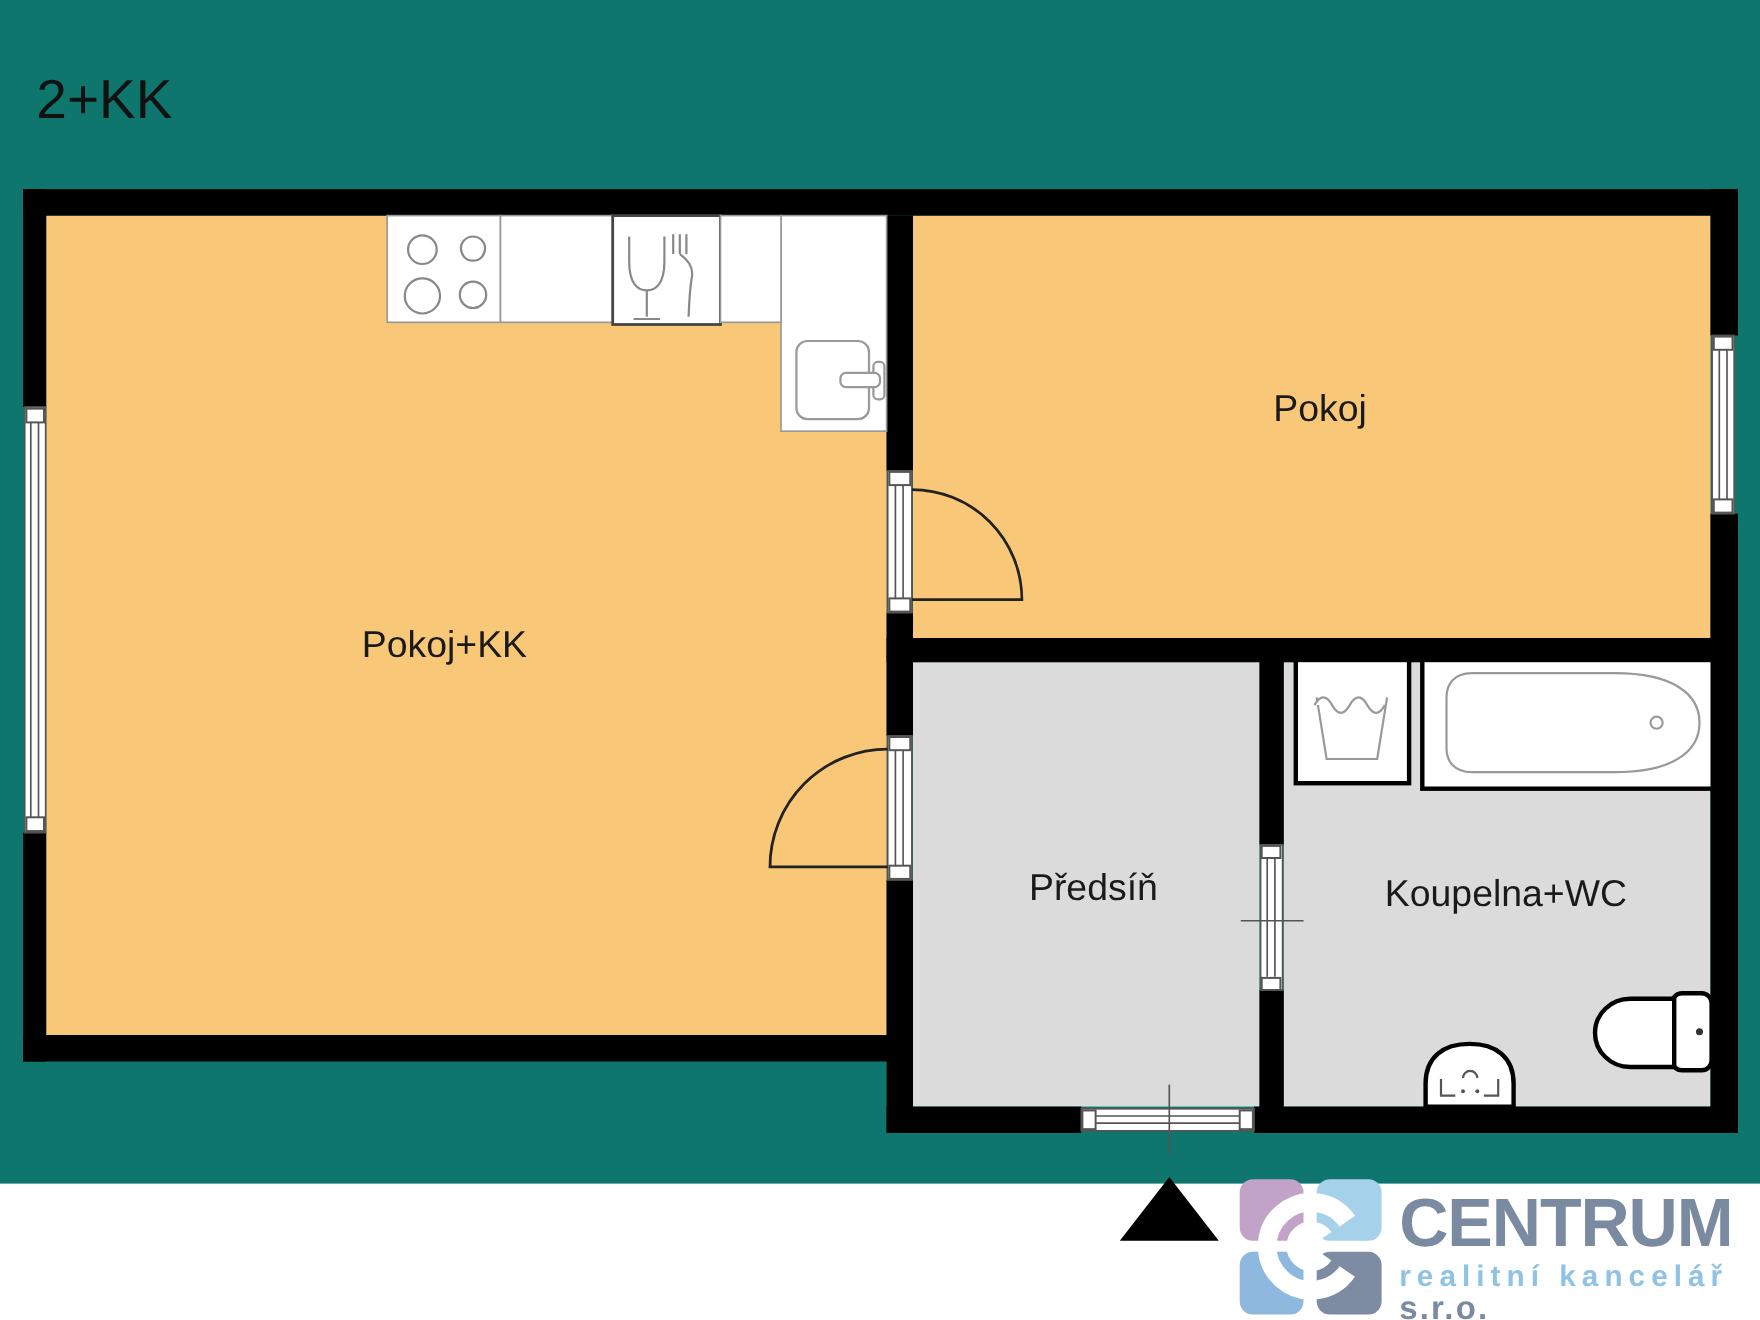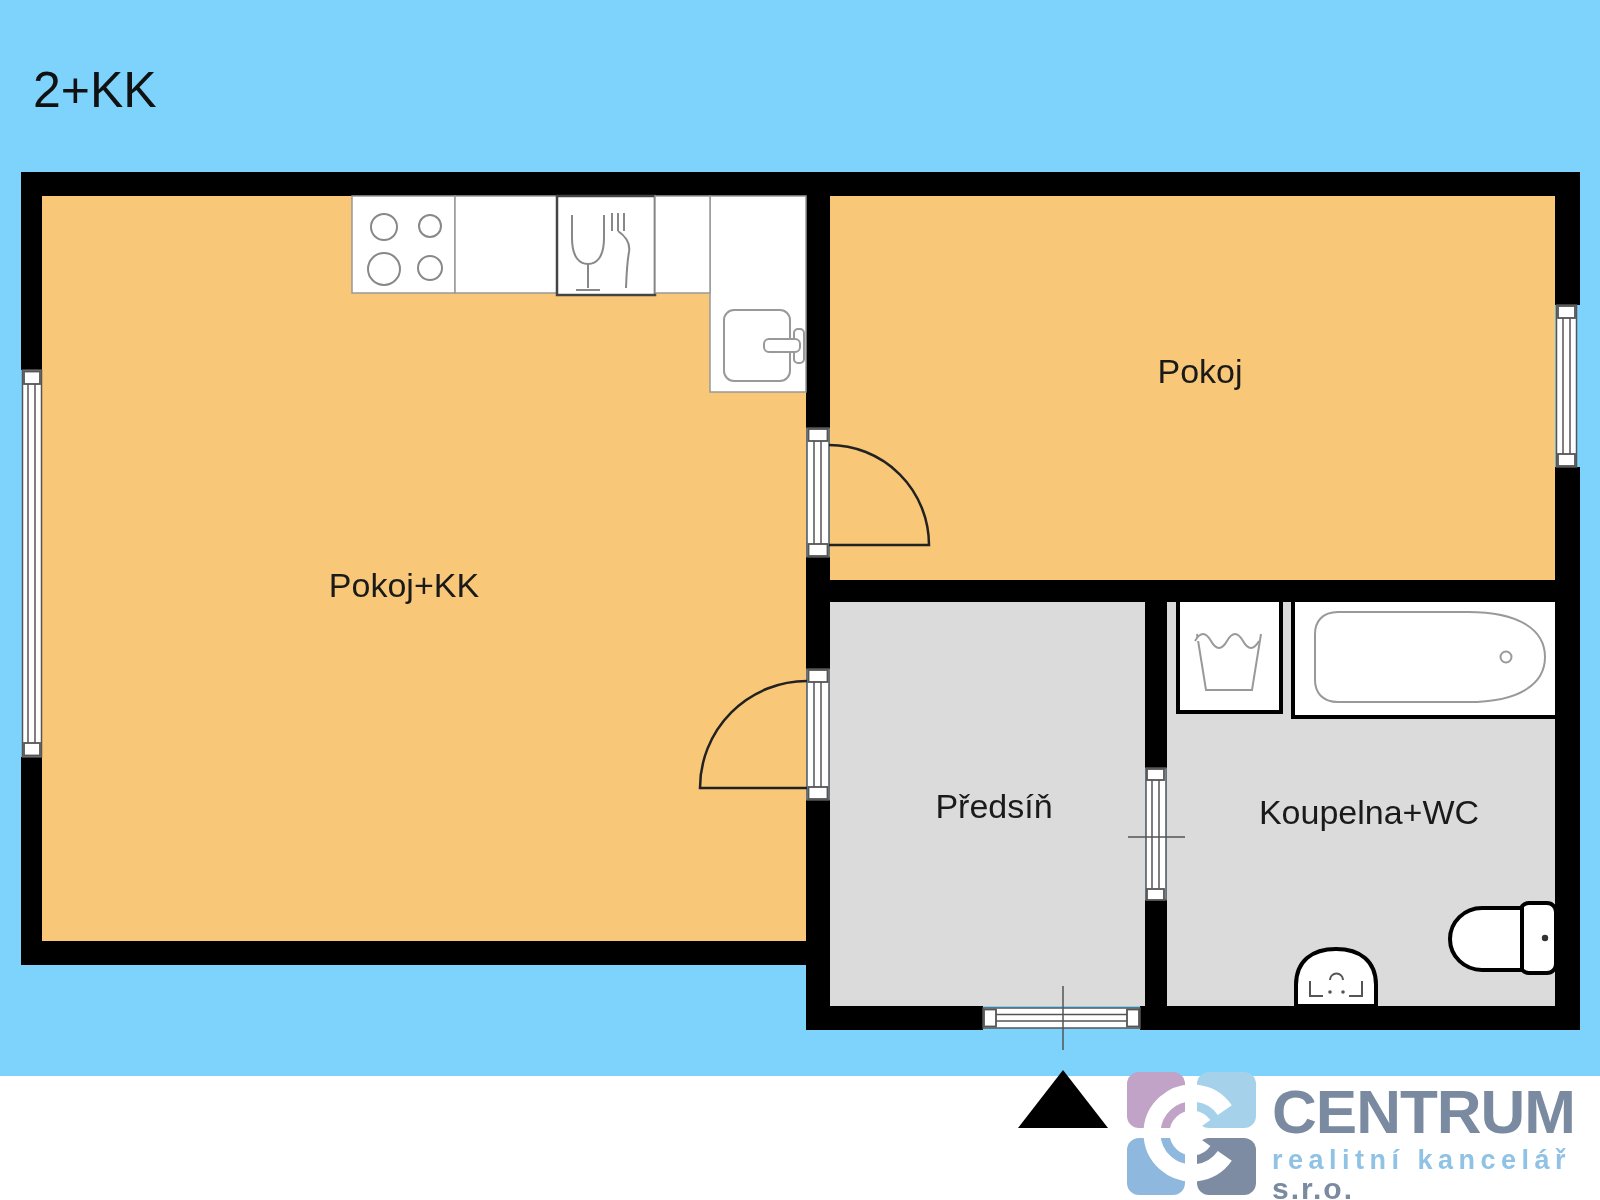--- a/index.html
+++ b/index.html
@@ -8,21 +8,21 @@
     background: #ffffff;
     width: 1600px;
     height: 1200px;
     overflow: hidden;
     font-family: "Liberation Sans", sans-serif;
   }
   .stage {
     position: relative;
     width: 1600px;
     height: 1076px;
-    background: #7dd3fc;
+    background: #0f766e;
   }
   svg { display: block; }
   text { font-family: "Liberation Sans", "DejaVu Sans", sans-serif; }
   .room-label {
     font-size: 34px;
     fill: #1a1a1a;
   }
   .plan-title {
     font-size: 50px;
     fill: #111111;

